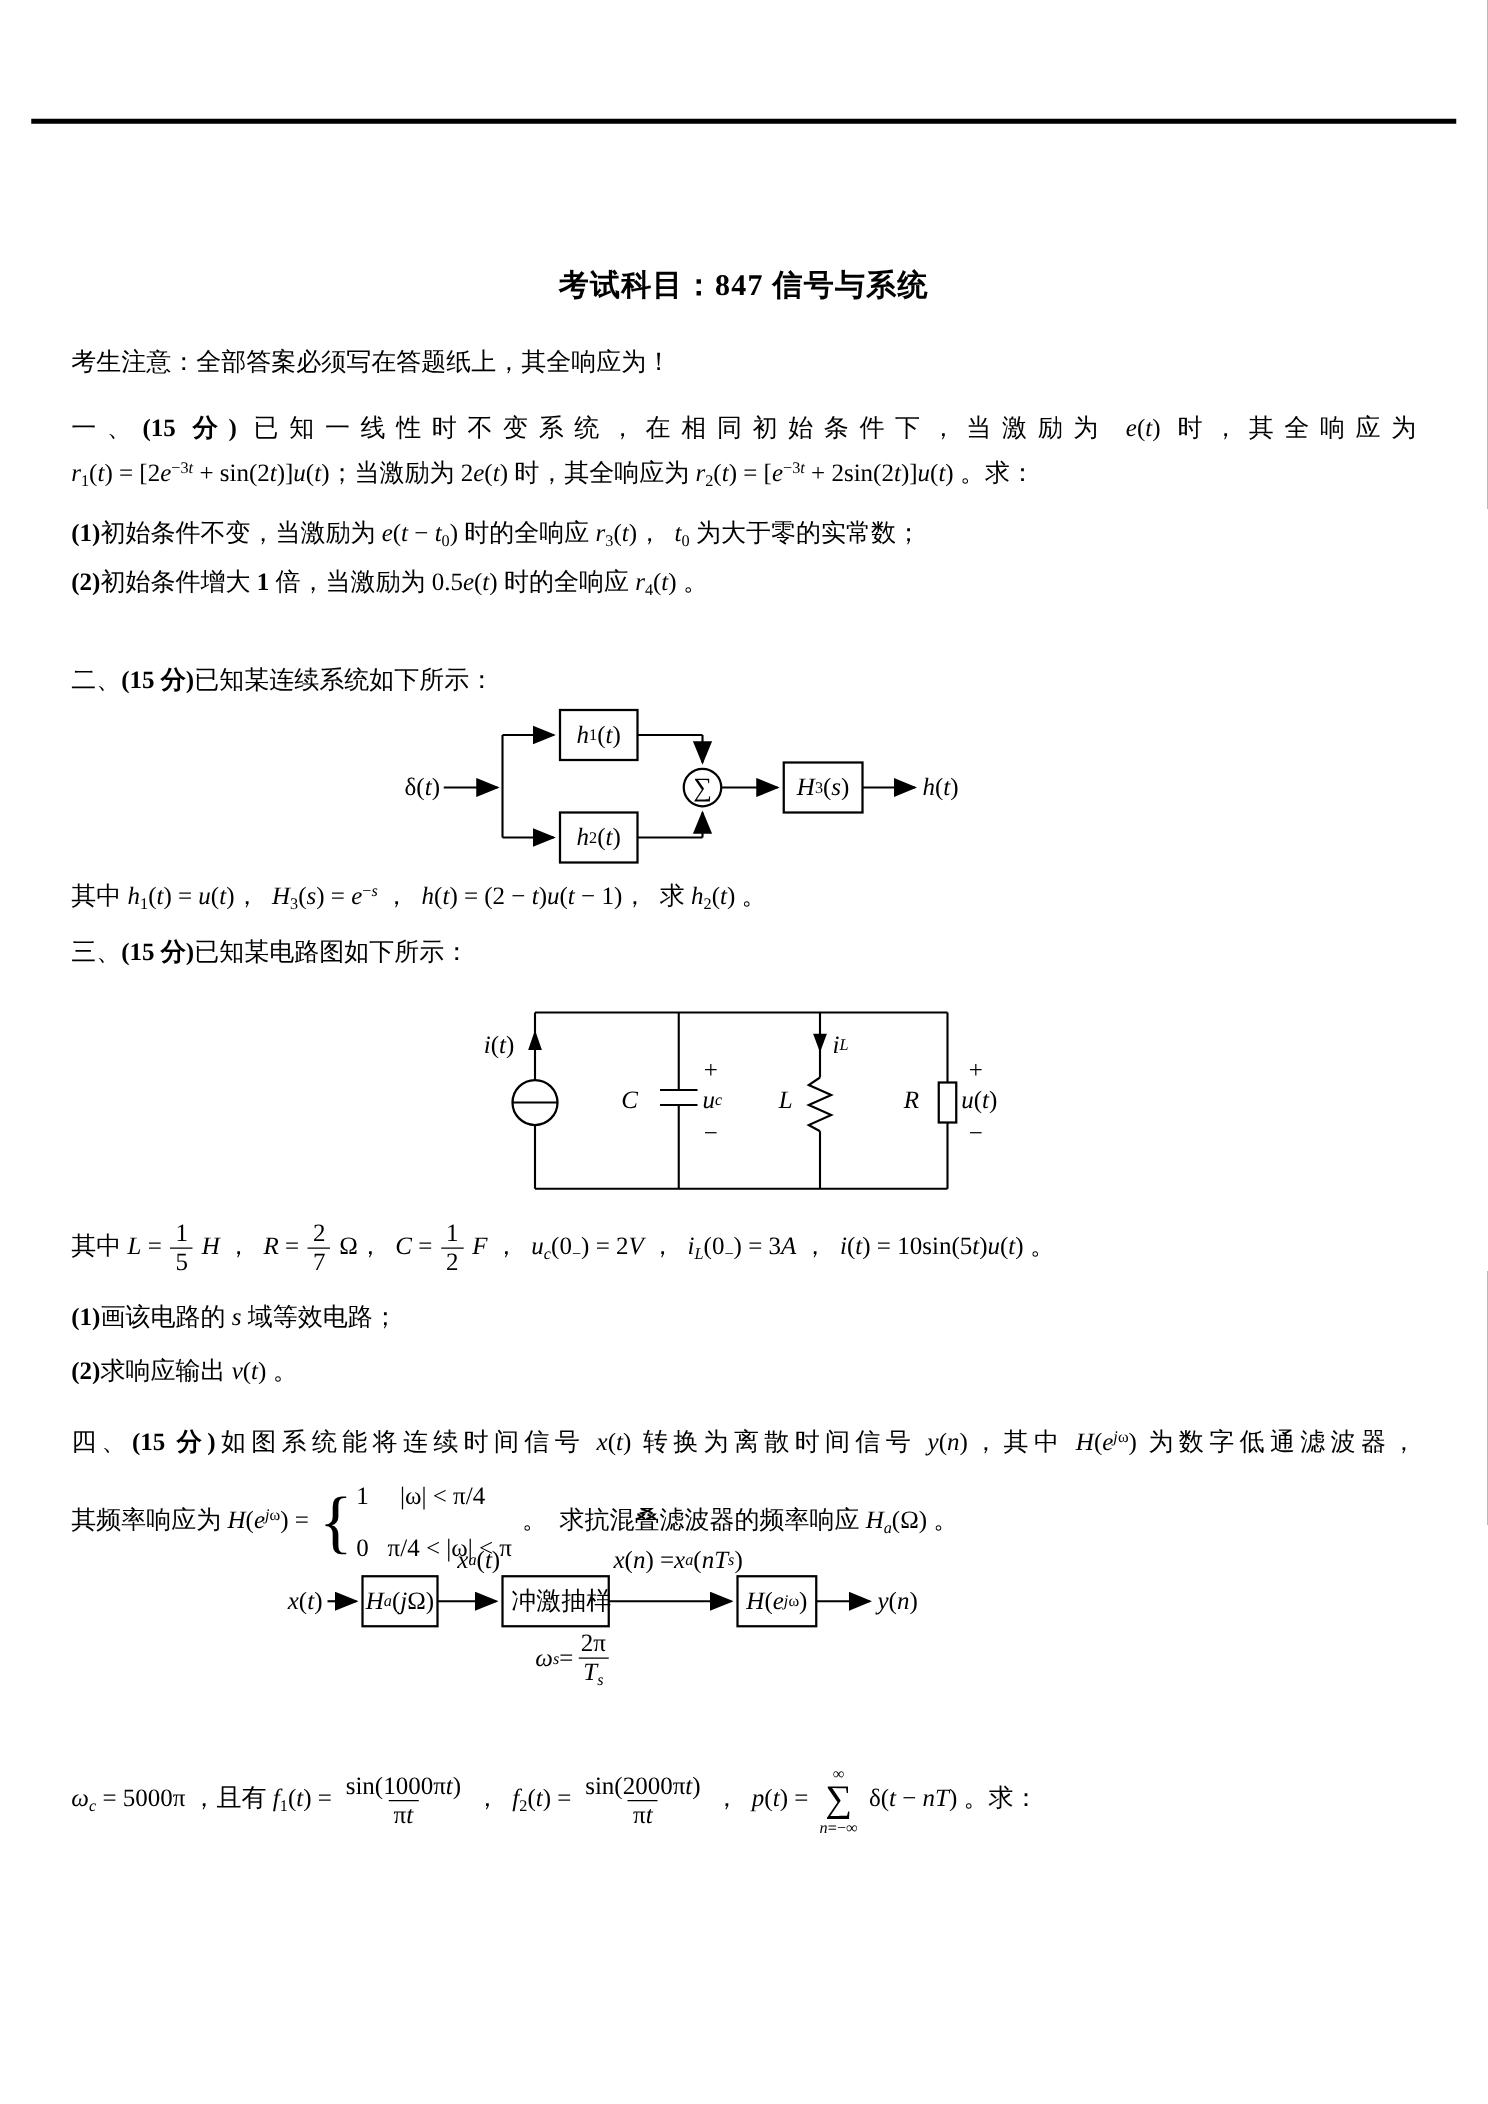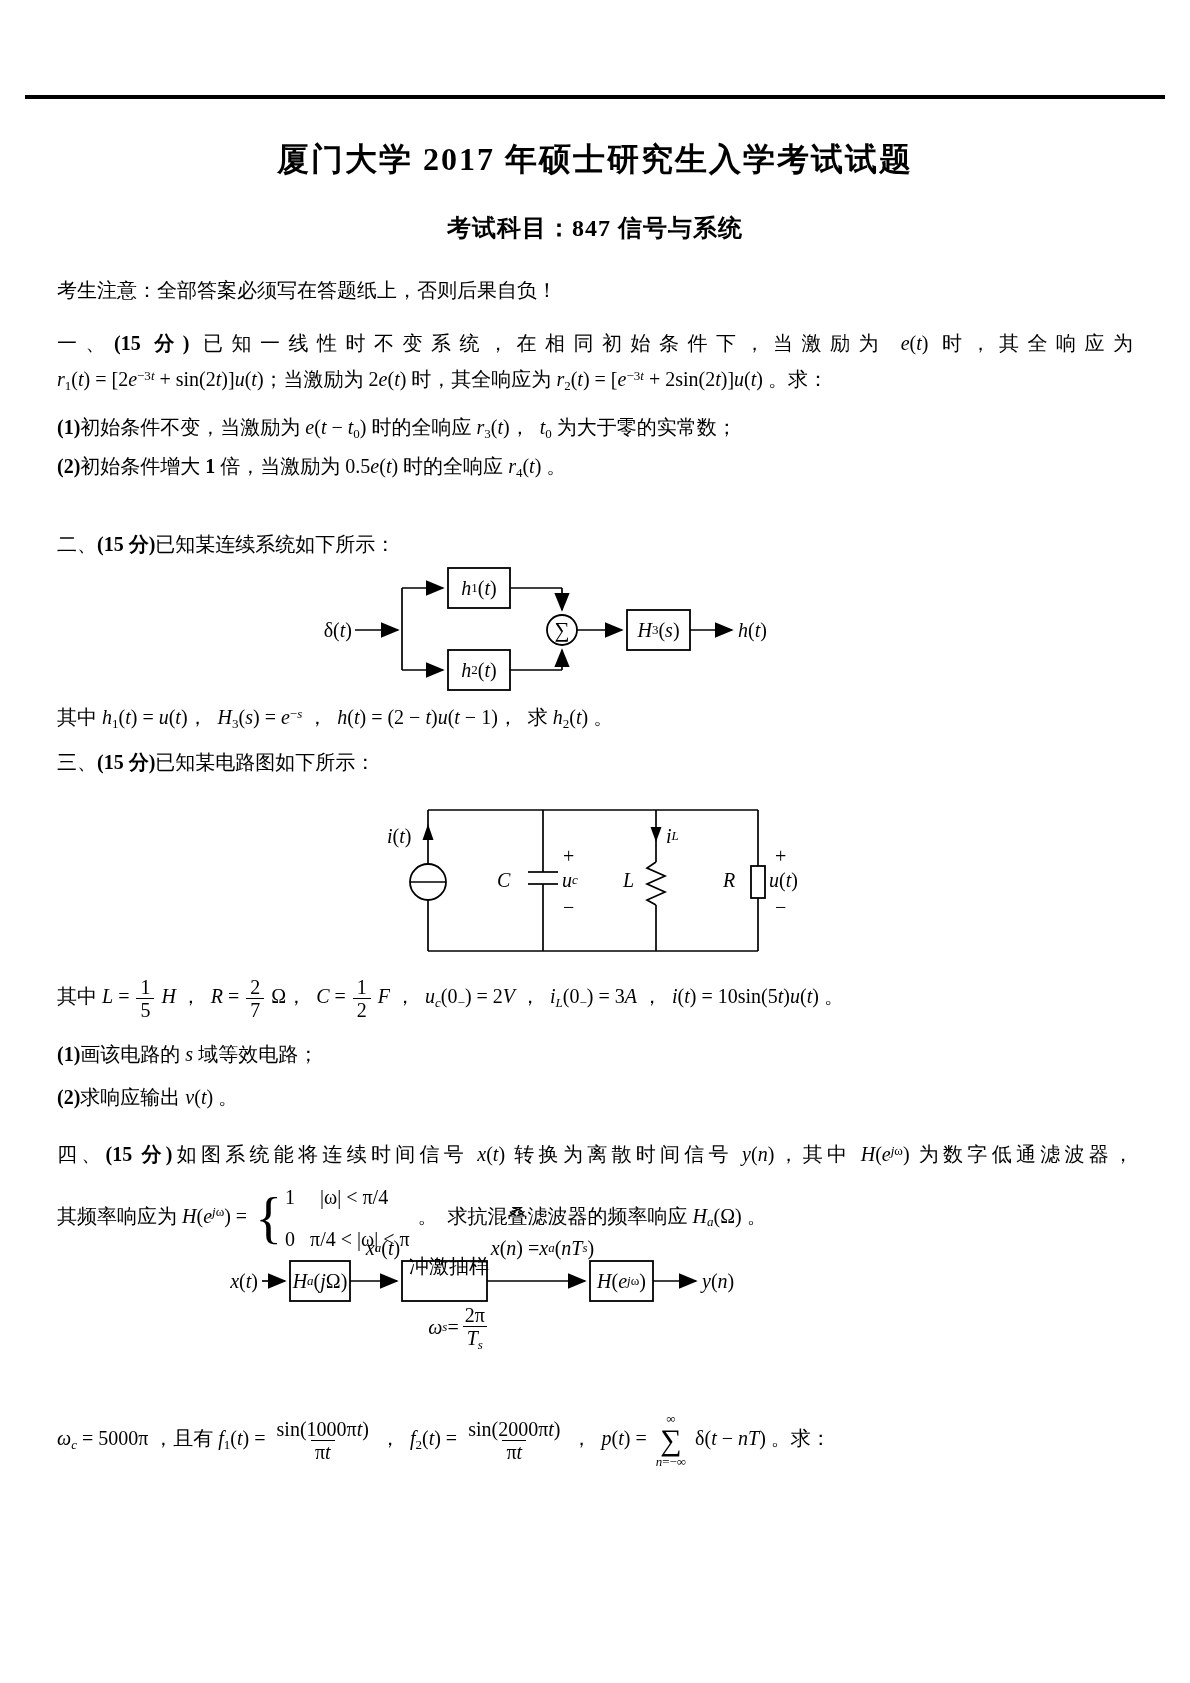--- a/index.html
+++ b/index.html
@@ -51,23 +51,22 @@
     align-items:center;justify-content:center;white-space:nowrap;
   }
 </style>
 </head>
 <body>
 
 <div class="page">
 
   <div class="rule" style="left:25px;top:95px;width:1140px;height:4px"></div>
 
-  <h1 class="title">厦门大学 2017 年硕士研究生入学考试试题</h1>
   <h2 class="subject">考试科目：847 信号与系统</h2>
-  <div class="line" style="top:277px">考生注意：全部答案必须写在答题纸上，否则后果自负！</div>
+  <div class="line" style="top:277px">考生注意：全部答案必须写在答题纸上，其全响应为！</div>
 
   <div class="line jline" style="top:330px">一、<b>(15 分)</b> 已知一线性时不变系统，在相同初始条件下，当激励为 <i>e</i>(<i>t</i>) 时，其全响应为</div>
   <div class="line" style="top:366px"><i>r</i><sub>1</sub>(<i>t</i>) = [2<i>e</i><sup>−3<i>t</i></sup> + sin(2<i>t</i>)]<i>u</i>(<i>t</i>)；当激励为 2<i>e</i>(<i>t</i>) 时，其全响应为 <i>r</i><sub>2</sub>(<i>t</i>) = [<i>e</i><sup>−3<i>t</i></sup> + 2sin(2<i>t</i>)]<i>u</i>(<i>t</i>) 。求：</div>
   <div class="line" style="top:414px"><b>(1)</b>初始条件不变，当激励为 <i>e</i>(<i>t</i> − <i>t</i><sub>0</sub>) 时的全响应 <i>r</i><sub>3</sub>(<i>t</i>)， <i>t</i><sub>0</sub> 为大于零的实常数；</div>
   <div class="line" style="top:453px"><b>(2)</b>初始条件增大 <b>1</b> 倍，当激励为 0.5<i>e</i>(<i>t</i>) 时的全响应 <i>r</i><sub>4</sub>(<i>t</i>) 。</div>
 
   <div class="line" style="top:531px">二、<b>(15 分)</b>已知某连续系统如下所示：</div>
 
   <div class="diagram" style="left:300px;top:558px;width:490px;height:150px">
     <svg width="490" height="150">
@@ -182,21 +181,21 @@
       <rect class="box" x="90" y="21" width="60" height="40"></rect>
       <line class="w" x1="150" y1="41" x2="197" y2="41" marker-end="url(#ah4)"></line>
       <rect class="box" x="202" y="21" width="85" height="40"></rect>
       <line class="w" x1="287" y1="41" x2="385" y2="41" marker-end="url(#ah4)"></line>
       <rect class="box" x="390" y="21" width="63" height="40"></rect>
       <line class="w" x1="453" y1="41" x2="496" y2="41" marker-end="url(#ah4)"></line>
     </svg>
     <div class="dlabel" style="left:10px;top:29px;width:48px;justify-content:flex-end"><i>x</i>(<i>t</i>)</div>
     <div class="dlabel" style="left:90px;top:21px;width:60px;height:40px"><i>H</i><sub><i>a</i></sub>(<i>j</i>Ω)</div>
     <div class="dlabel" style="left:148px;top:-4px;width:70px"><i>x</i><sub><i>a</i></sub>(<i>t</i>)</div>
-    <div class="dlabel" style="left:202px;top:6px;width:94px;height:40px">冲激抽样</div>
+    <div class="dlabel" style="left:202px;top:21px;width:94px;height:40px">冲激抽样</div>
     <div class="dlabel" style="left:285px;top:-4px;width:115px"><i>x</i>(<i>n</i>) = <i>x</i><sub><i>a</i></sub>(<i>nT</i><sub><i>s</i></sub>)</div>
     <div class="dlabel" style="left:390px;top:21px;width:63px;height:40px"><i>H</i>(<i>e</i><sup><i>j</i>ω</sup>)</div>
     <div class="dlabel" style="left:502px;top:29px"><i>y</i>(<i>n</i>)</div>
     <div class="dlabel" style="left:212px;top:64px;width:95px"><i>ω</i><sub><i>s</i></sub> = <span class="frac">
           <span class="fnum">2π</span>
           <span class="fden"><i>T</i><sub><i>s</i></sub></span>
         </span></div>
   </div>
 
   <div class="line" style="top:1412px"><i>ω</i><sub><i>c</i></sub> = 5000π ，且有 <i>f</i><sub>1</sub>(<i>t</i>) = <span class="frac">

